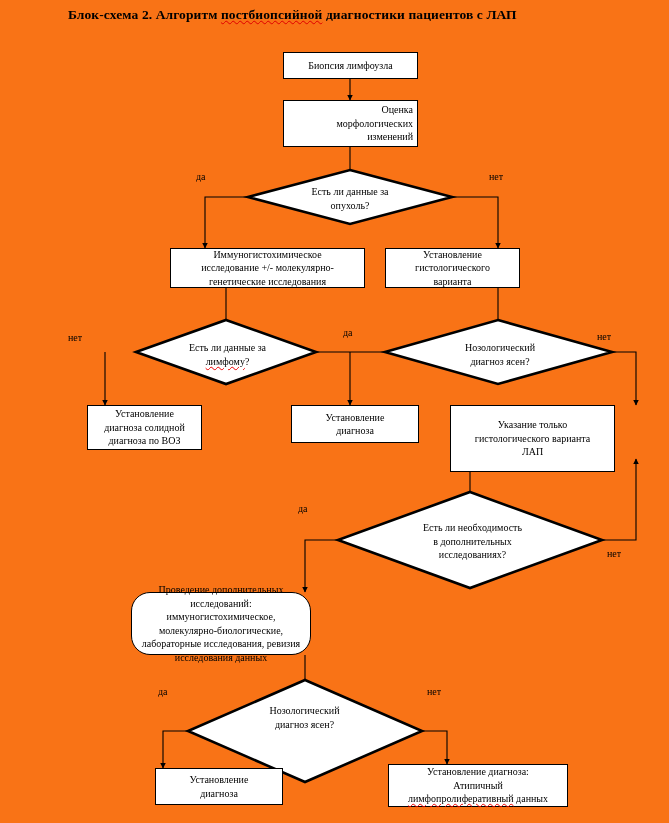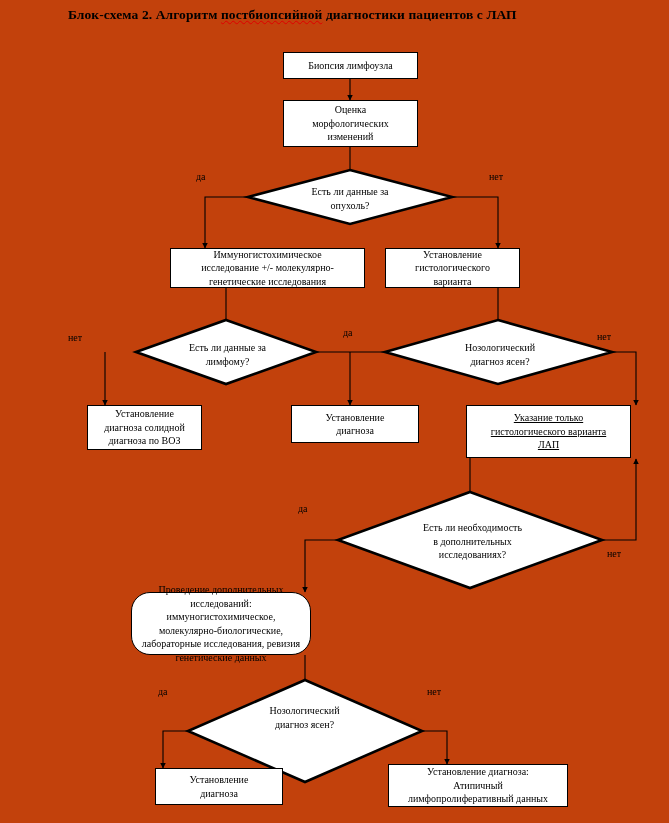--- a/index.html
+++ b/index.html
@@ -4,21 +4,21 @@
 <style>
   html, body {
     margin: 0;
     padding: 0;
     background: #ffffff;
   }
   #page {
     position: relative;
     width: 669px;
     height: 823px;
-    background: #c2410c;
+    background: #f97316;
     overflow: hidden;
     font-family: "Liberation Serif", "DejaVu Serif", serif;
   }
   #title {
     position: absolute;
     left: 68px;
     top: 7px;
     width: 580px;
     font-family: "Liberation Serif", "DejaVu Serif", serif;
     font-size: 13.5px;
@@ -63,20 +63,21 @@
     color: #000000;
     pointer-events: none;
   }
   .edge-label {
     position: absolute;
     font-size: 10px;
     color: #000000;
     font-family: "Liberation Serif", "DejaVu Serif", serif;
   }
   .spell-red {
+    text-decoration: underline;
     text-decoration-color: #ee0000;
     text-decoration-style: wavy;
     text-decoration-thickness: 1px;
     margin-top: 20px;
   }
   .box-inner { width: 100%; }
 </style>
 </head>
 <body>
 
@@ -161,21 +162,21 @@
 
   <div class="dtext" style="left:232px; top:704px; width:145px;">
     <div>Нозологический</div>
     <div>диагноз ясен?</div>
   </div>
 
   <div class="node box" style="left:283px; top:52px; width:135px; height:27px;">
     <div class="box-inner">Биопсия лимфоузла</div>
   </div>
 
-  <div class="node box" style="left:283px; top:100px; width:135px; height:47px;">
+  <div class="node box" style="left:283px; top:100px; width:135px; height:47px;text-align:right;">
     <div class="box-inner">
       <div>Оценка</div>
       <div>морфологических</div>
       <div>изменений</div>
     </div>
   </div>
 
   <div class="node box" style="left:170px; top:248px; width:195px; height:40px;font-family:Liberation Serif, serif;">
     <div class="box-inner">
       <div>Иммуногистохимическое</div>
@@ -200,36 +201,36 @@
     </div>
   </div>
 
   <div class="node box" style="left:291px; top:405px; width:128px; height:38px;">
     <div class="box-inner">
       <div>Установление</div>
       <div>диагноза</div>
     </div>
   </div>
 
-  <div class="node box" style="left:466px; top:405px; width:165px; height:53px;text-decoration:underline;">
+  <div class="node box" style="left:450px; top:405px; width:165px; height:67px;">
     <div class="box-inner">
       <div>Указание только</div>
       <div>гистологического варианта</div>
       <div>ЛАП</div>
     </div>
   </div>
 
   <div class="node box" style="left:131px; top:592px; width:180px; height:63px;border-radius:19px;">
     <div class="box-inner">
       <div>Проведение дополнительных</div>
       <div>исследований:</div>
       <div>иммуногистохимическое,</div>
       <div>молекулярно-биологические,</div>
       <div>лабораторные исследования, ревизия</div>
-      <div>генетические данных</div>
+      <div>исследования данных</div>
     </div>
   </div>
 
   <div class="node box" style="left:155px; top:768px; width:128px; height:37px;">
     <div class="box-inner">
       <div>Установление</div>
       <div>диагноза</div>
     </div>
   </div>
 

